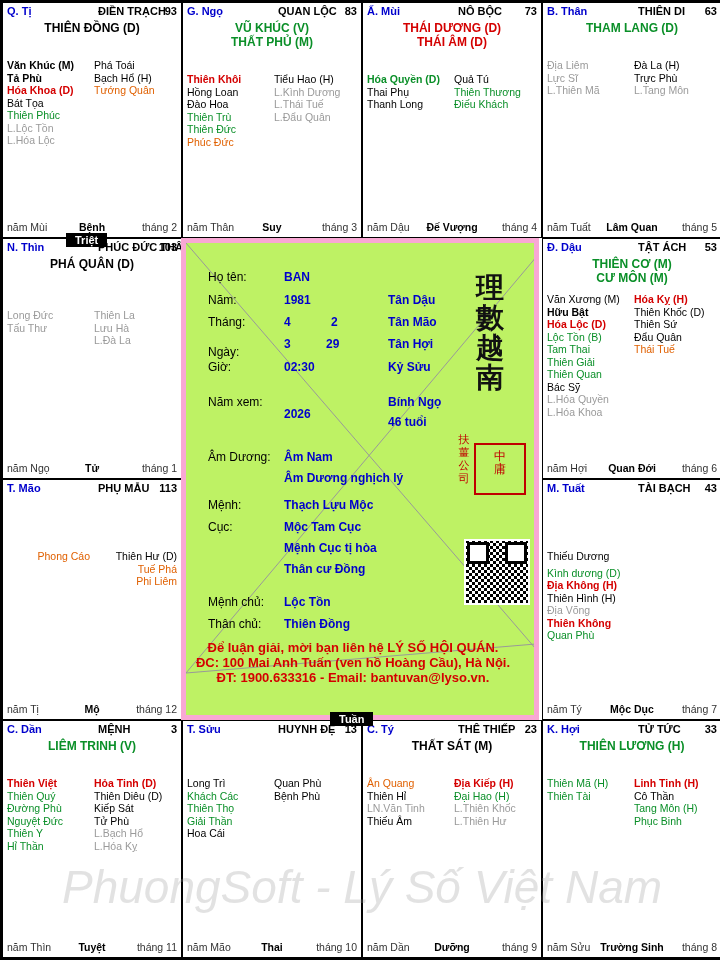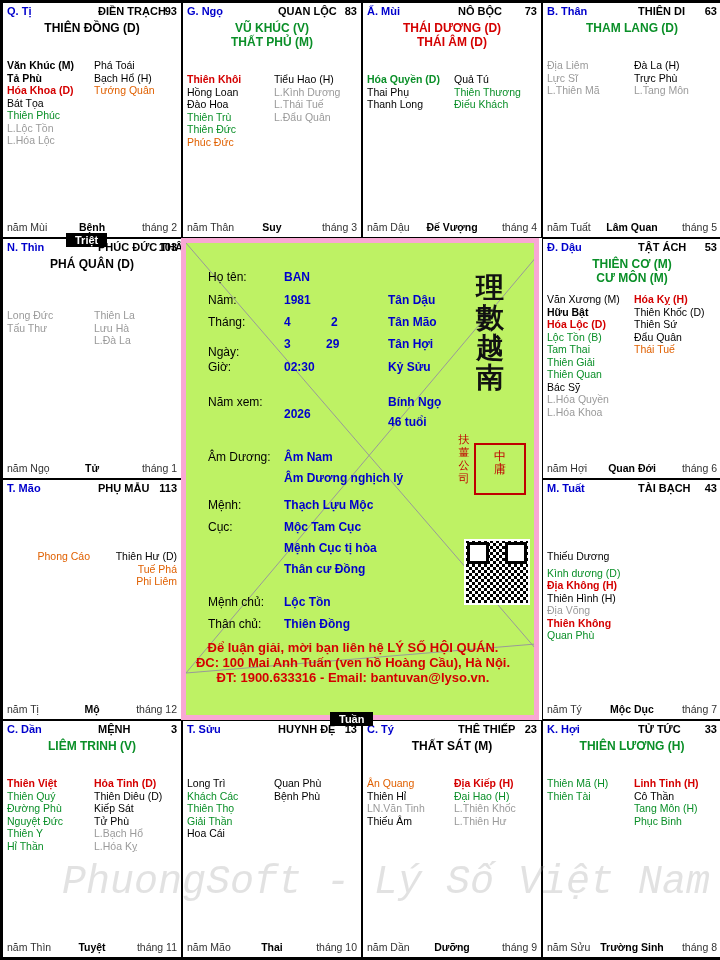--- a/index.html
+++ b/index.html
@@ -142,23 +142,23 @@
     background:#000;
     color:#fff;
     font-size:11px;
     font-weight:bold;
     padding:1px 9px;
     z-index:30;
   }
   .watermark{
     position:absolute;
     left:60px;top:858px;
-    font-family:Liberation Mono, monospace;
+    font-family:Liberation Sans, sans-serif;
     font-style:italic;
-    font-size:40px;
+    font-size:46px;
     color:rgba(150,150,150,0.28);
     white-space:nowrap;
     z-index:25;
     pointer-events:none;
   }
 </style>
 </head>
 <body>
 
 <div id="chart">

